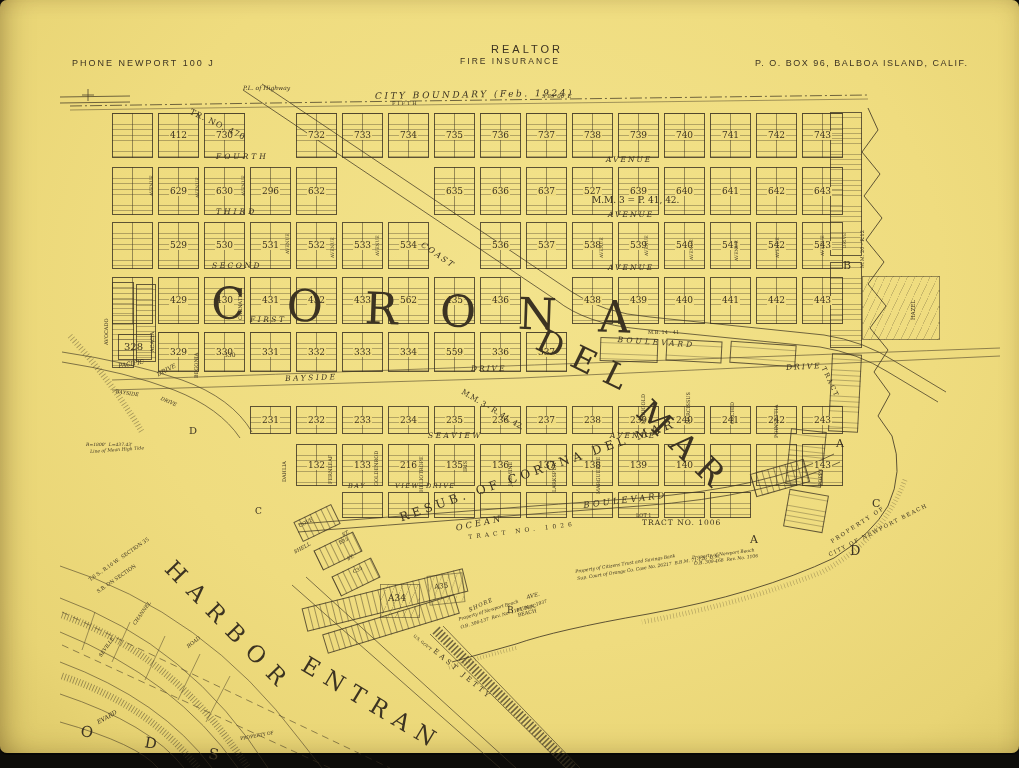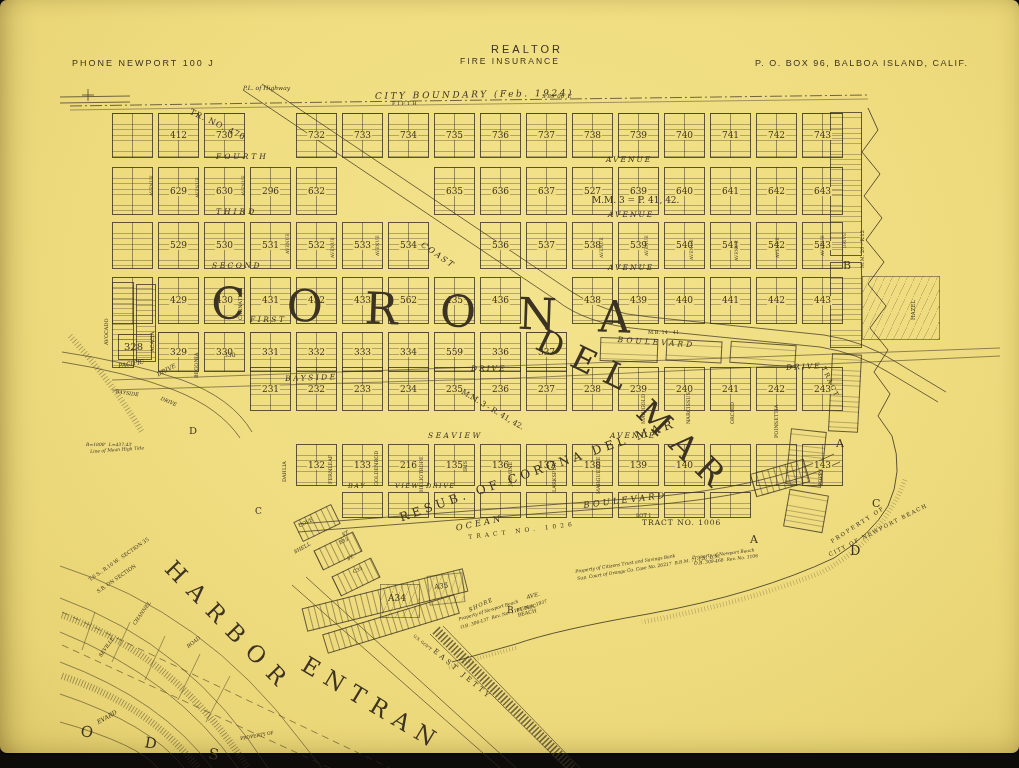--- a/index.html
+++ b/index.html
@@ -271,21 +271,21 @@
       <div class="blk">
         <span class="bn">559</span>
       </div>
       <div class="blk">
         <span class="bn">336</span>
       </div>
       <div class="blk">
         <span class="bn">337</span>
       </div>
     </div>
-  <div class="brow" style="left:250px;top:367px;height:44px">
+  <div class="brow" style="left:250px;top:406px;height:28px">
       <div class="blk">
         <span class="bn">231</span>
       </div>
       <div class="blk">
         <span class="bn">232</span>
       </div>
       <div class="blk">
         <span class="bn">233</span>
       </div>
       <div class="blk">

